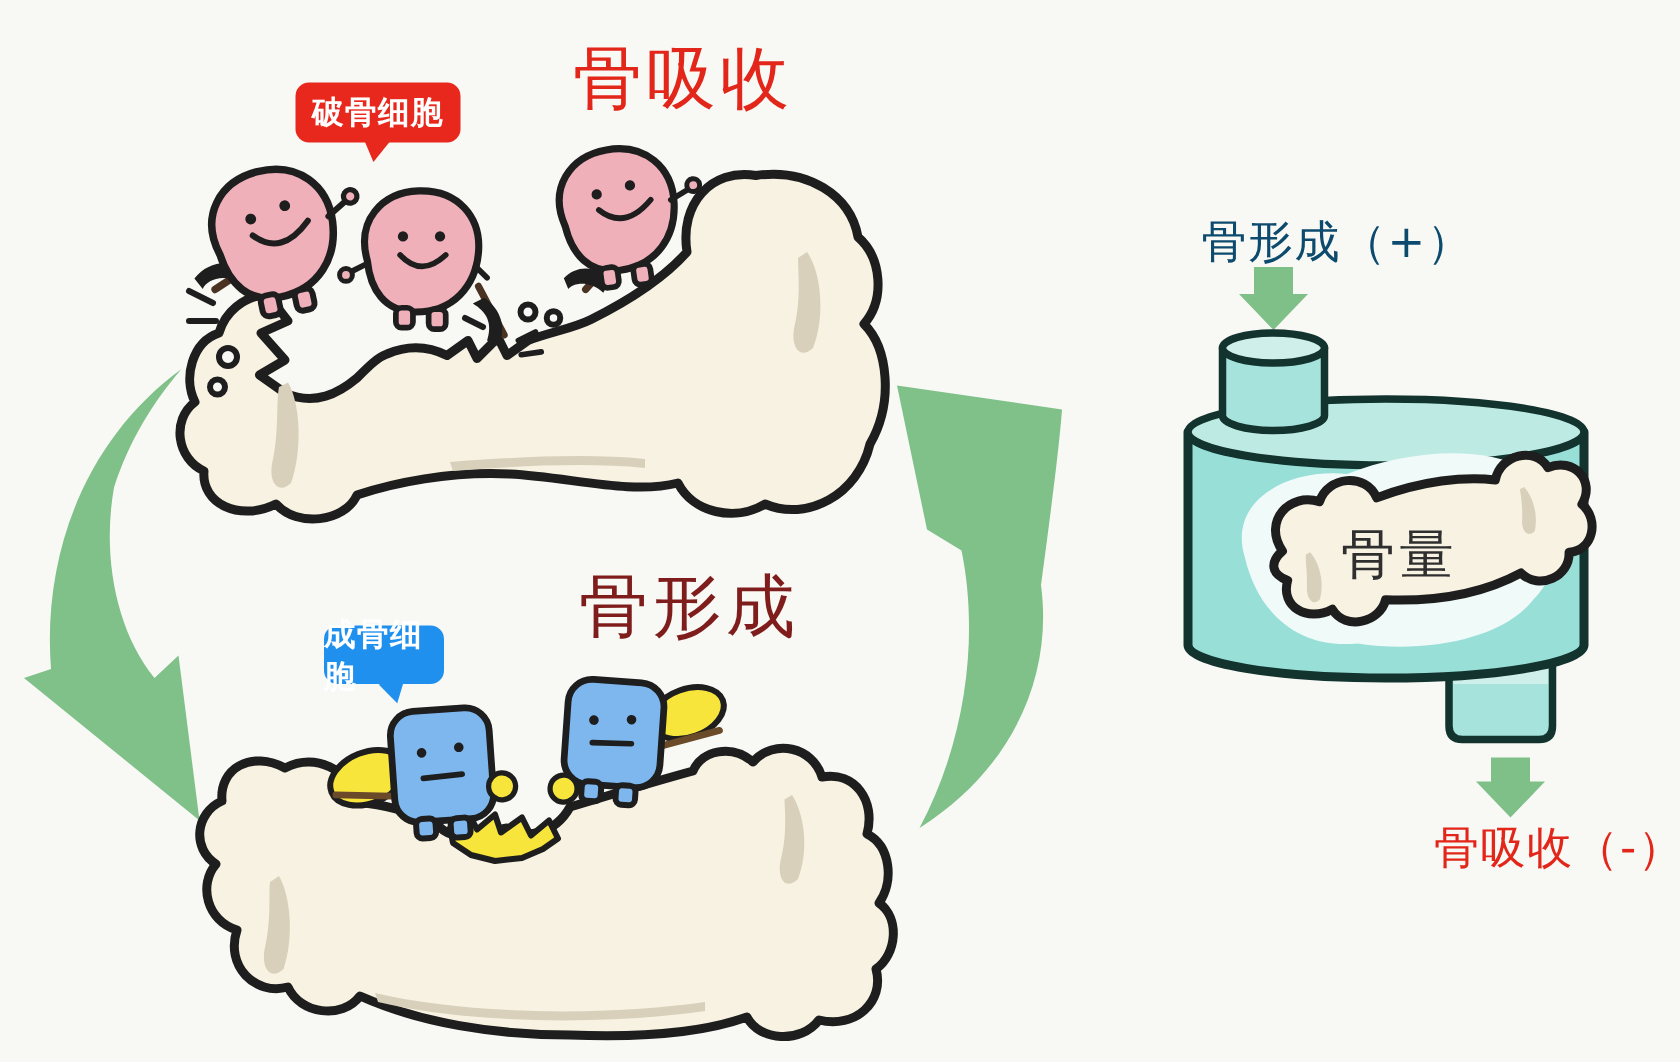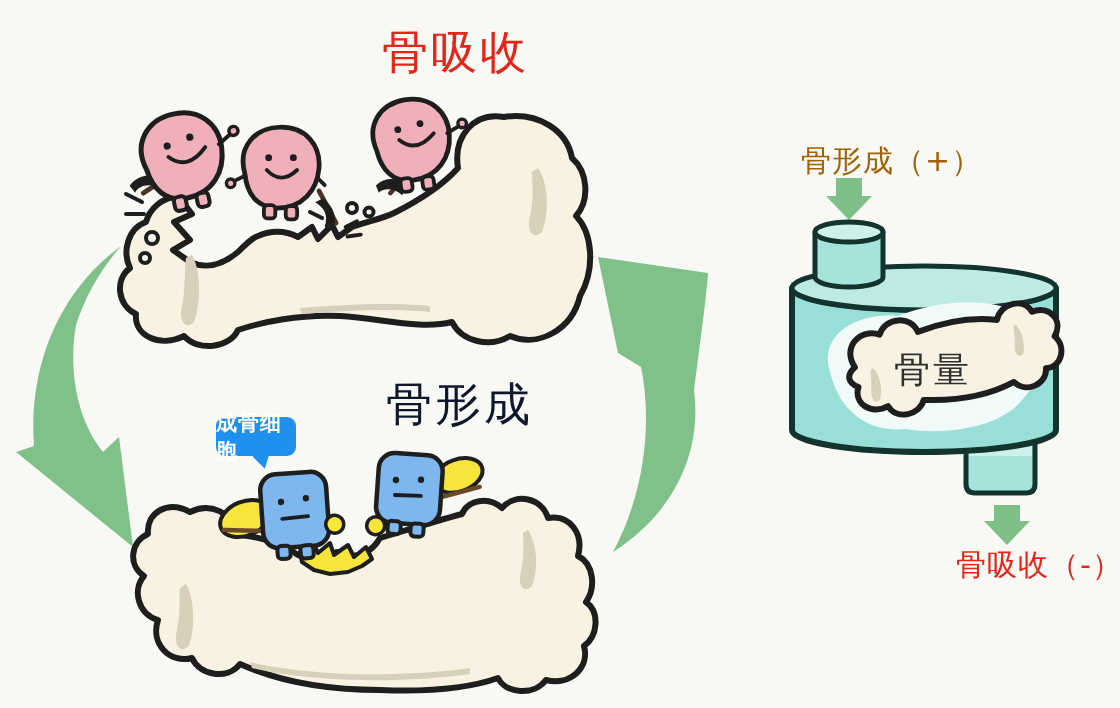--- a/index.html
+++ b/index.html
@@ -4,34 +4,34 @@
 <style>
   html,body{margin:0;padding:0;}
   .canvas{
     position:relative; width:1120px; height:708px; overflow:hidden;
     background:#f8f8f5;
     font-family:"DejaVu Sans","Liberation Sans",sans-serif;
   }
   .canvas svg{position:absolute;left:0;top:0;}
   .label{position:absolute; white-space:nowrap; font-weight:normal;}
   .title-red{left:382px; top:22px; font-size:46px; color:#e3261a; letter-spacing:3px;}
-  .title-blue{left:386px; top:374px; font-size:46px; color:#0f172a; letter-spacing:3px;}
+  .title-blue{left:386px; top:374px; font-size:46px; color:#7f1d1d; letter-spacing:3px;}
   .bubble{
     position:absolute; display:flex; align-items:center; justify-content:center;
     color:#ffffff; font-weight:bold; font-size:21px; border-radius:9px;
     letter-spacing:1px;
   }
   .bubble-red{left:197px; top:55px; width:110px; height:40px; background:#e8281c;}
   .bubble-blue{left:216px; top:417px; width:80px; height:39px; background:#2090ee;}
   .tail{position:absolute; width:0; height:0; bottom:-13px;
         border-left:9px solid transparent; border-right:9px solid transparent;}
   .tail-red{left:44px; border-top:15px solid #e8281c; transform:rotate(8deg);}
   .tail-blue{left:38px; border-top:15px solid #2090ee; transform:rotate(-14deg);}
   .side-label{font-size:30px; letter-spacing:1px;}
-  .formation-plus{left:801px; top:141px; color:#a16207;text-align:right;}
+  .formation-plus{left:801px; top:141px; color:#0c4a6e;text-align:right;}
   .resorption-minus{left:956px; top:545px; color:#e3261a;}
   .bone-mass{left:894px; top:346px; font-size:36px; color:#2f2f2f; letter-spacing:3px;}
 </style>
 </head>
 <body>
 
 <div class="canvas">
 
   <svg width="1120" height="708" viewBox="0 0 1120 708">
 
@@ -183,20 +183,24 @@
         <path d="M-52,-8 C-47,0 -46,14 -51,24 C-56,28 -60,23 -58,14 C-56,4 -56,-4 -55,-7 Z" fill="#d8d0ba"></path>
         <path d="M96,-26 C101,-18 102,-6 98,4 C93,8 89,3 91,-5 C93,-14 93,-22 93,-25 Z" fill="#d8d0ba"></path>
       </g>
 
       <polygon points="994,505 1020,505 1020,521 1030,521 1007,545 984,521 994,521" fill="#7fbf88"></polygon>
     </g>
   </svg>
 
   <div class="label title-red">骨吸收</div>
 
+  <div class="bubble bubble-red">
+    <span>破骨细胞</span>
+    <span class="tail tail-red"></span>
+  </div>
 
   <div class="label title-blue">骨形成</div>
 
   <div class="bubble bubble-blue">
     <span>成骨细胞</span>
     <span class="tail tail-blue"></span>
   </div>
 
   <div class="label side-label formation-plus">骨形成（+）</div>
 

